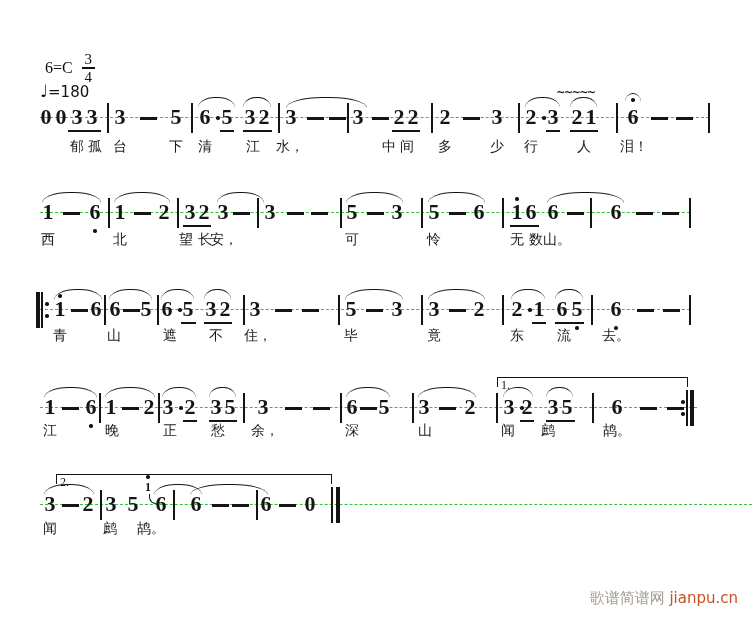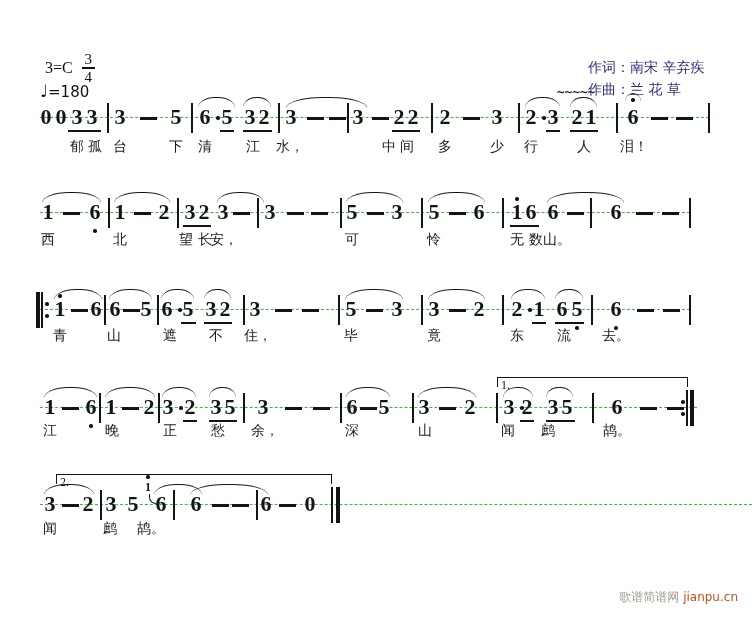--- a/index.html
+++ b/index.html
@@ -7,21 +7,21 @@
   .title-wrap{position:absolute;top:13px;left:0;width:100%;text-align:center;}
   .title{font-family:"Liberation Serif","DejaVu Serif",serif;font-weight:bold;font-size:27px;color:var(--title,#1f1f3d);letter-spacing:2px;border-bottom:1px dotted #a9b4c9;padding-bottom:2px;}
   .keysig{position:absolute;left:45px;top:52px;white-space:nowrap;}
   .keytxt{font-family:"Liberation Serif",serif;font-size:16px;color:#111;vertical-align:middle;}
   .frac{display:inline-block;text-align:center;margin-left:9px;vertical-align:middle;}
   .fn{display:block;font-family:"Liberation Serif",serif;font-size:15px;line-height:14px;color:#111;}
   .fbar{display:block;width:13px;height:1.5px;background:#111;margin:1px auto;}
   .tempo{position:absolute;left:40px;top:81px;font-size:15px;color:#111;}
   .tnote{font-family:"DejaVu Sans",sans-serif;font-size:17px;}
   .credits{position:absolute;left:588px;top:56px;font-size:14px;color:var(--credits,#2f2f80);line-height:22px;white-space:nowrap;}
-  .watermark{position:absolute;top:589px;right:16px;font-size:12px;white-space:nowrap;}
+  .watermark{position:absolute;top:589px;right:16px;font-size:15px;white-space:nowrap;}
   .wm-name{color:var(--watermark-name,#a39b91);}
   .wm-url{color:var(--watermark-url,#c8501e);}
   #score{position:absolute;inset:0;}
   #score div{position:absolute;}
   .note{font-family:"Liberation Serif","DejaVu Serif",serif;font-weight:bold;font-size:22px;line-height:22px;color:var(--ink,#141414);transform:translateX(-50%);}
   .grace{font-size:12px;line-height:12px;}
   .ndash{width:17px;height:3px;background:var(--ink,#141414);}
   .bline{width:2px;height:30px;background:var(--ink,#141414);}
   .bthin{width:1.5px;height:36px;background:var(--ink,#141414);}
   .bthick{width:3.5px;height:36px;background:var(--ink,#141414);}
@@ -34,28 +34,24 @@
   .volta{height:9px;border:1.6px solid var(--ink,#141414);border-bottom:none;}
   .vlabel{font-family:"Liberation Serif",serif;font-size:12px;line-height:12px;color:var(--ink,#141414);}
   .lyric{font-size:14px;color:var(--lyrics,#1a1a1a);transform:translateX(-50%);white-space:nowrap;}
   .guide{border-top:1.2px dashed var(--guide-line,#35c135);height:0;}
 </style>
 </head>
 <body>
 
 <div class="page">
   <div class="keysig">
-    <span class="keytxt">3=C</span><span class="frac"><span class="fn">3</span><span class="fbar"></span><span class="fn">4</span></span>
+    <span class="keytxt">6=C</span><span class="frac"><span class="fn">3</span><span class="fbar"></span><span class="fn">4</span></span>
   </div>
   <div class="tempo">
     <span class="tnote">♩</span><span>=180</span>
-  </div>
-  <div class="credits">
-    <div>作词：南宋 辛弃疾</div>
-    <div>作曲：兰 花 草</div>
   </div>
   <div id="score">
       <div class="guide" style="left: 40px; top: 117px; width: 669px;"></div>
       <div class="note" style="left: 46px; top: 106px;">0</div>
       <div class="note" style="left: 61px; top: 106px;">0</div>
       <div class="note" style="left: 77px; top: 106px;">3</div>
       <div class="note" style="left: 92px; top: 106px;">3</div>
       <div class="uline" style="left: 68px; top: 130px; width: 33px;"></div>
       <div class="bline" style="left: 107px; top: 103px;"></div>
       <div class="note" style="left: 120px; top: 106px;">3</div>

